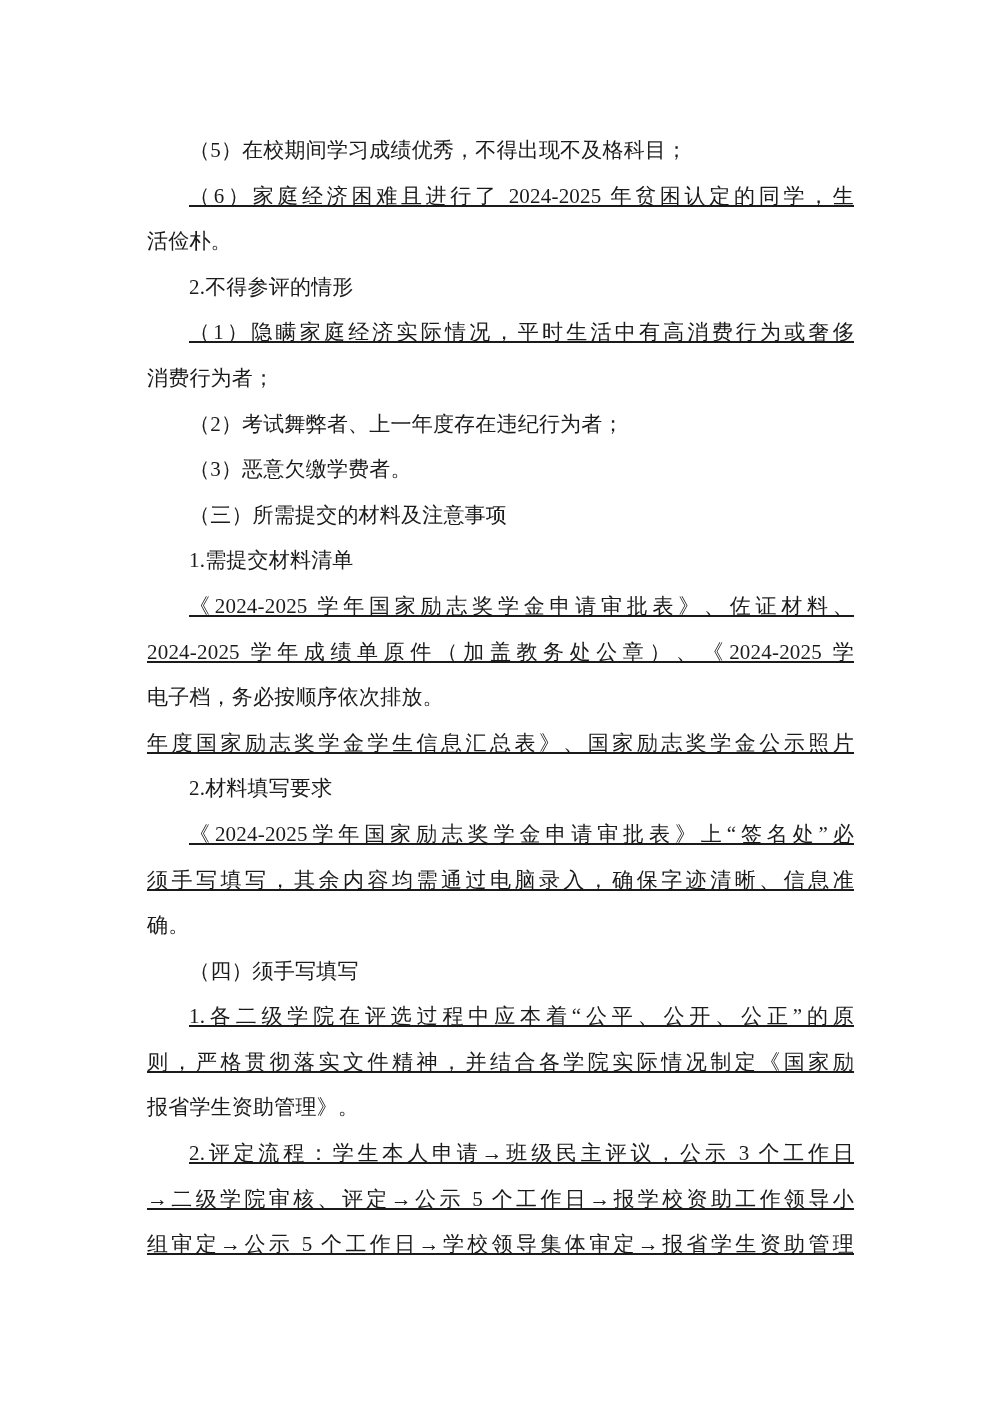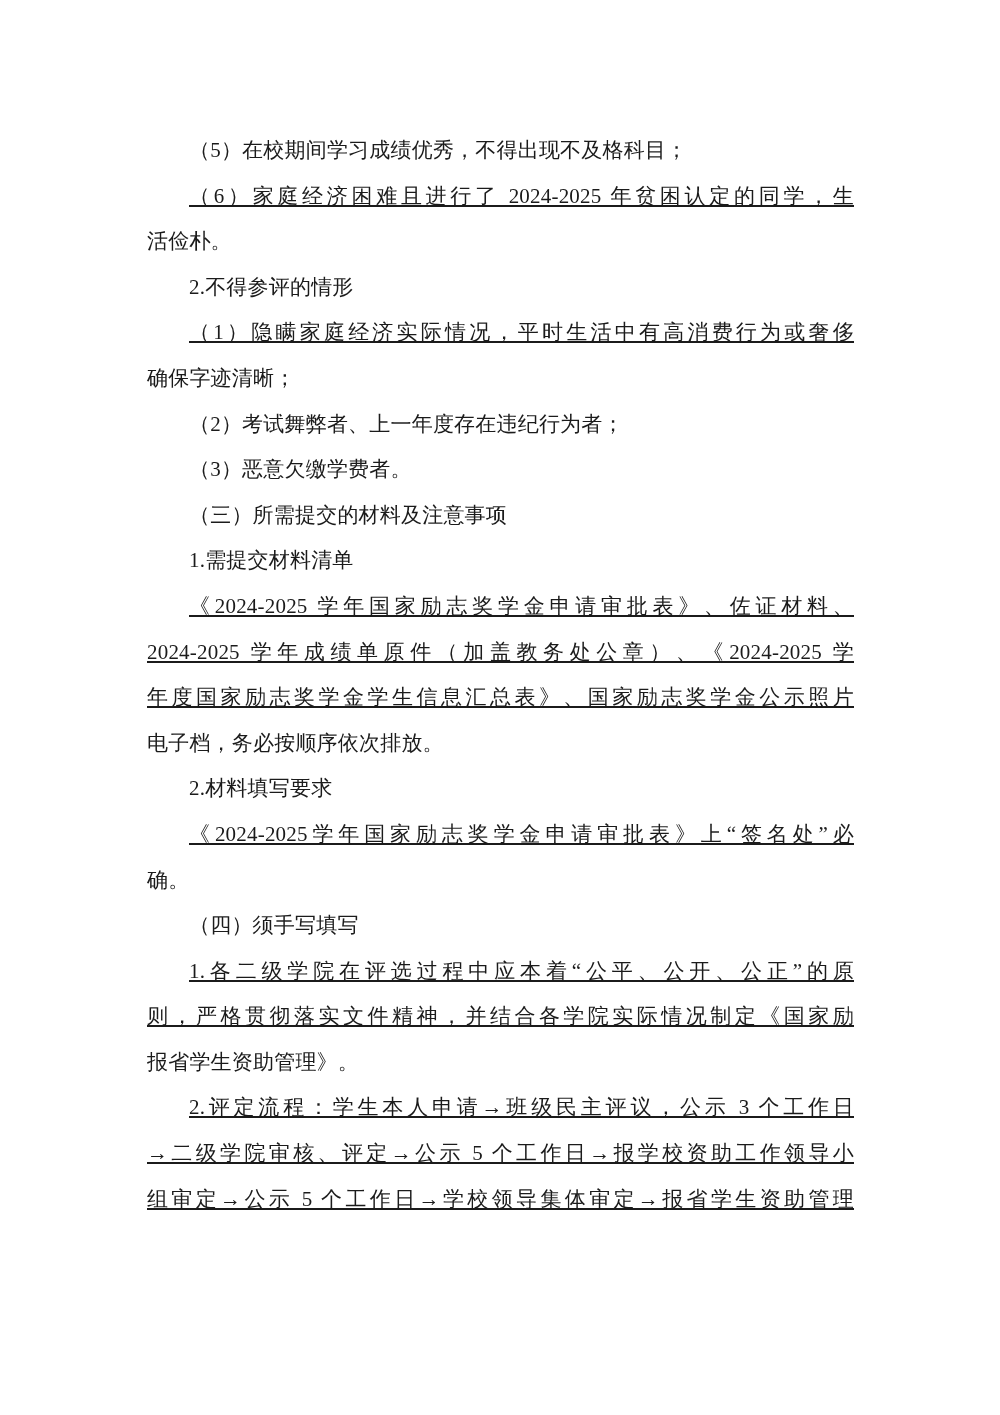--- a/index.html
+++ b/index.html
@@ -45,45 +45,46 @@
       </div>
       <div class="para">
         <div class="ln st in">（6）家庭经济困难且进行了 2024-2025 年贫困认定的同学，生</div>
         <div class="ln">活俭朴。</div>
       </div>
       <div class="para">
         <div class="ln in">2.不得参评的情形</div>
       </div>
       <div class="para">
         <div class="ln st in">（1）隐瞒家庭经济实际情况，平时生活中有高消费行为或奢侈</div>
-        <div class="ln">确保字迹清晰；</div>
+        <div class="ln">消费行为者；</div>
       </div>
       <div class="para">
         <div class="ln in">（2）考试舞弊者、上一年度存在违纪行为者；</div>
       </div>
       <div class="para">
         <div class="ln in">（3）恶意欠缴学费者。</div>
       </div>
       <div class="para">
         <div class="ln in">（三）所需提交的材料及注意事项</div>
       </div>
       <div class="para">
         <div class="ln in">1.需提交材料清单</div>
       </div>
       <div class="para">
         <div class="ln st in">《2024-2025 学年国家励志奖学金申请审批表》、佐证材料、</div>
         <div class="ln st">2024-2025 学年成绩单原件（加盖教务处公章）、《2024-2025 学</div>
+        <div class="ln">电子档，务必按顺序依次排放。</div>
         <div class="ln st">年度国家励志奖学金学生信息汇总表》、国家励志奖学金公示照片</div>
-        <div class="ln">电子档，务必按顺序依次排放。</div>
       </div>
       <div class="para">
         <div class="ln in">2.材料填写要求</div>
       </div>
       <div class="para">
         <div class="ln st in">《2024-2025学年国家励志奖学金申请审批表》上“签名处”必</div>
+        <div class="ln st">须手写填写，其余内容均需通过电脑录入，确保字迹清晰、信息准</div>
         <div class="ln">确。</div>
       </div>
       <div class="para">
         <div class="ln in">（四）须手写填写</div>
       </div>
       <div class="para">
         <div class="ln st in">1.各二级学院在评选过程中应本着“公平、公开、公正”的原</div>
         <div class="ln st">则，严格贯彻落实文件精神，并结合各学院实际情况制定《国家励</div>
         <div class="ln">报省学生资助管理》。</div>
       </div>

